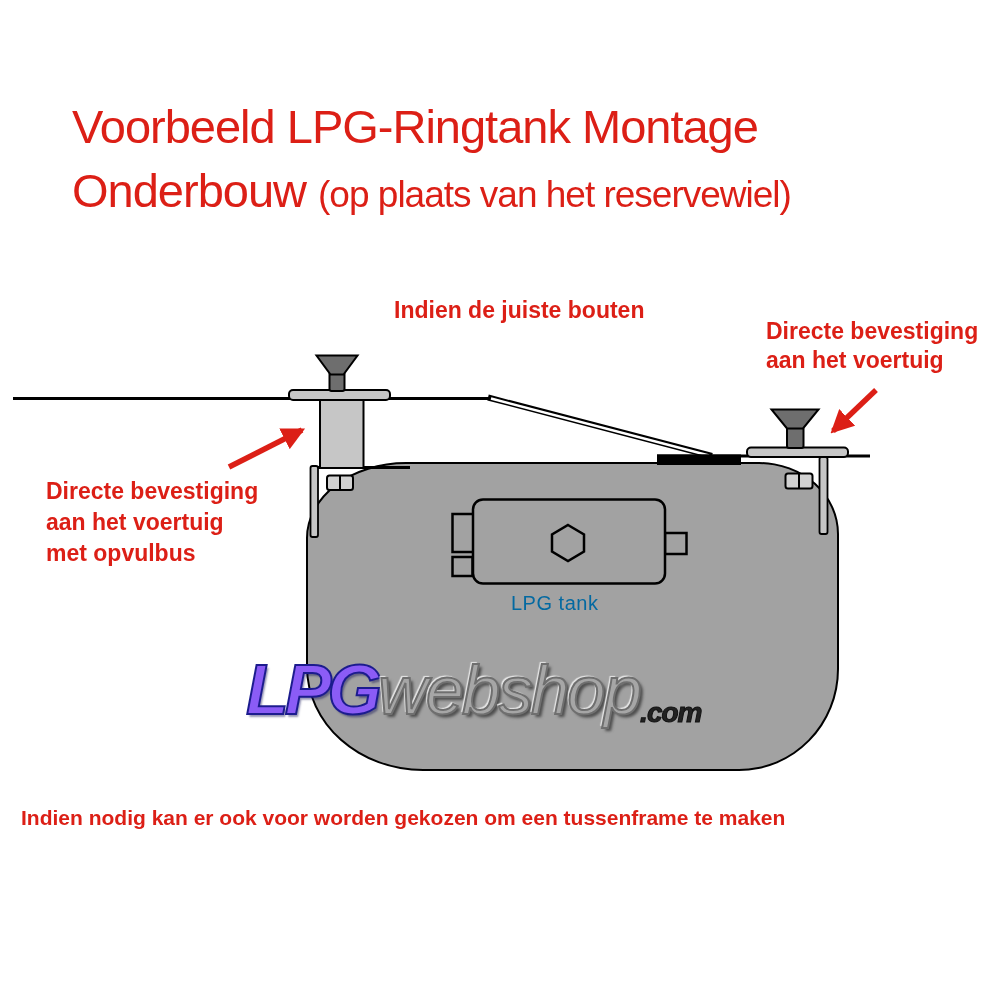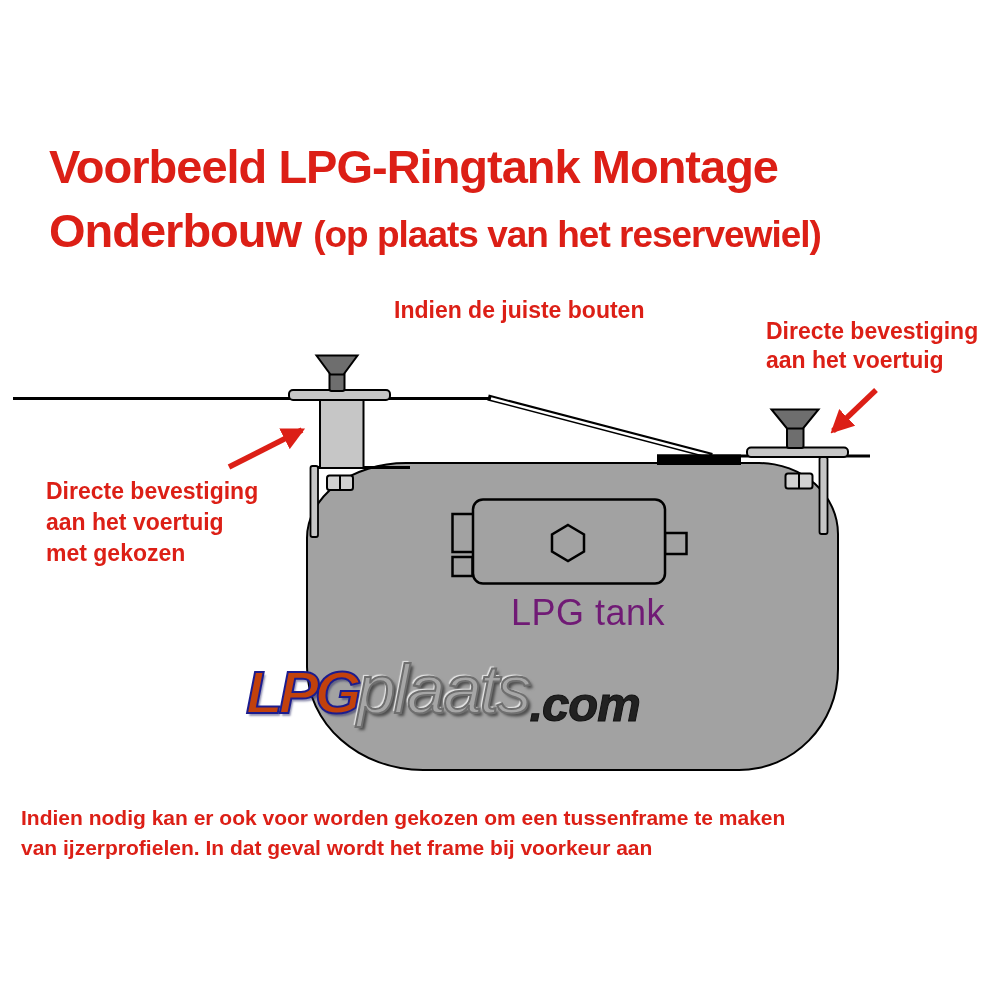--- a/index.html
+++ b/index.html
@@ -1,46 +1,46 @@
 <!DOCTYPE html>
 <html><head>
 <meta charset="utf-8">
 <style>
   html,body{margin:0;padding:0;background:#fff;}
   #page{position:relative;width:1000px;height:1000px;background:#ffffff;overflow:hidden;
         font-family:"Liberation Sans", sans-serif;}
   
-  .title-line{position:absolute;left:49px;color:#dc1f16;font-weight:bold;
-              font-size:47px;white-space:nowrap;letter-spacing:-1px;margin-top:40px;}
+  .title-line{position:absolute;left:72px;color:#dc1f16;font-weight:normal;
+              font-size:47px;white-space:nowrap;letter-spacing:-1px;}
   #title-line1{top:99px;}
   #title-line2{top:163px;}
   #title-line2 .sub{font-size:37px;}
   
   .annot{position:absolute;color:#dc1f16;font-weight:bold;font-size:23px;
          line-height:29px;white-space:nowrap;}
   #annot-bolts{left:394px;top:296px;}
   #annot-right{left:766px;top:317px;}
   #annot-left{left:46px;top:476px;line-height:31px;}
   
   #tank{position:absolute;left:306px;top:462px;width:529px;height:305px;
         background:#a2a2a2;border:2px solid #000;
         border-radius:100px 80px 100px 117px / 76px 72px 102px 104px;z-index:1;}
   #diagram-svg{position:absolute;left:0;top:0;z-index:2;pointer-events:none;}
-  #tank-label{position:absolute;left:511px;top:592px;font-size:36px;color:#701a75;
+  #tank-label{position:absolute;left:511px;top:592px;font-size:20px;color:#0369a1;
               letter-spacing:0.5px;z-index:3;white-space:nowrap;}
   
   #watermark{position:absolute;left:246px;top:655px;z-index:4;white-space:nowrap;
              font-style:italic;line-height:1;}
-  #wm-lpg{font-size:60px;font-weight:900;color:#c2410c;letter-spacing:-4px;
+  #wm-lpg{font-size:70px;font-weight:900;color:#8b5cf6;letter-spacing:-4px;
           -webkit-text-stroke:2px #1c1c8e;
           text-shadow:2px 3px 2px rgba(25,25,90,0.45);font-style:italic;}
   #wm-web{font-size:69px;font-weight:400;color:#a6a6a6;letter-spacing:-2px;
           -webkit-text-stroke:2px #6f6f6f;
           text-shadow:-2px -2px 1px #e6e6e6, 3px 3px 3px #4d4d4d;}
-  #wm-com{font-size:49px;font-weight:700;color:#222;position:relative;top:8px;
+  #wm-com{font-size:28px;font-weight:700;color:#222;position:relative;top:8px;
           letter-spacing:-1px;-webkit-text-stroke:1px #111;}
   
   #footer-note{position:absolute;left:21px;top:803px;color:#dc1f16;font-weight:bold;
                font-size:21px;line-height:30px;white-space:nowrap;}
 </style>
 </head>
 <body>
 
 <div id="page">
 
@@ -54,21 +54,21 @@
   </div>
 
   <div id="annot-right" class="annot">
     <div>Directe bevestiging</div>
     <div>aan het voertuig</div>
   </div>
 
   <div id="annot-left" class="annot">
     <div>Directe bevestiging</div>
     <div>aan het voertuig</div>
-    <div>met gekozen</div>
+    <div>met opvulbus</div>
   </div>
 
   <div id="tank"></div>
 
   <svg id="diagram-svg" width="1000" height="1000" viewBox="0 0 1000 1000">
     <defs>
       <marker id="arrowhead" viewBox="0 0 10 10" refX="8.5" refY="5" markerWidth="4.2" markerHeight="4.2" orient="auto-start-reverse">
         <polygon points="0,0 10,5 0,10" fill="#dc1f16"></polygon>
       </marker>
     </defs>
@@ -106,21 +106,20 @@
     <rect x="473" y="499.5" width="192" height="84" rx="10" fill="#a2a2a2" stroke="#000" stroke-width="2.5"></rect>
     <polygon points="568,525 584,534.5 584,551.5 568,561 552,551.5 552,534.5" fill="#a2a2a2" stroke="#000" stroke-width="2.5"></polygon>
 
     <line x1="229" y1="467" x2="302" y2="430" stroke="#dc1f16" stroke-width="5.5" marker-end="url(#arrowhead)"></line>
     <line x1="876" y1="390" x2="833" y2="431" stroke="#dc1f16" stroke-width="5.5" marker-end="url(#arrowhead)"></line>
   </svg>
 
   <div id="tank-label">LPG tank</div>
 
   <div id="watermark">
-    <span id="wm-lpg">LPG</span><span id="wm-web">plaats</span><span id="wm-com">.com</span>
+    <span id="wm-lpg">LPG</span><span id="wm-web">webshop</span><span id="wm-com">.com</span>
   </div>
 
   <div id="footer-note">
     <div>Indien nodig kan er ook voor worden gekozen om een tussenframe te maken</div>
-    <div>van ijzerprofielen. In dat geval wordt het frame bij voorkeur aan</div>
   </div>
 
 </div>
 
 </body></html>

